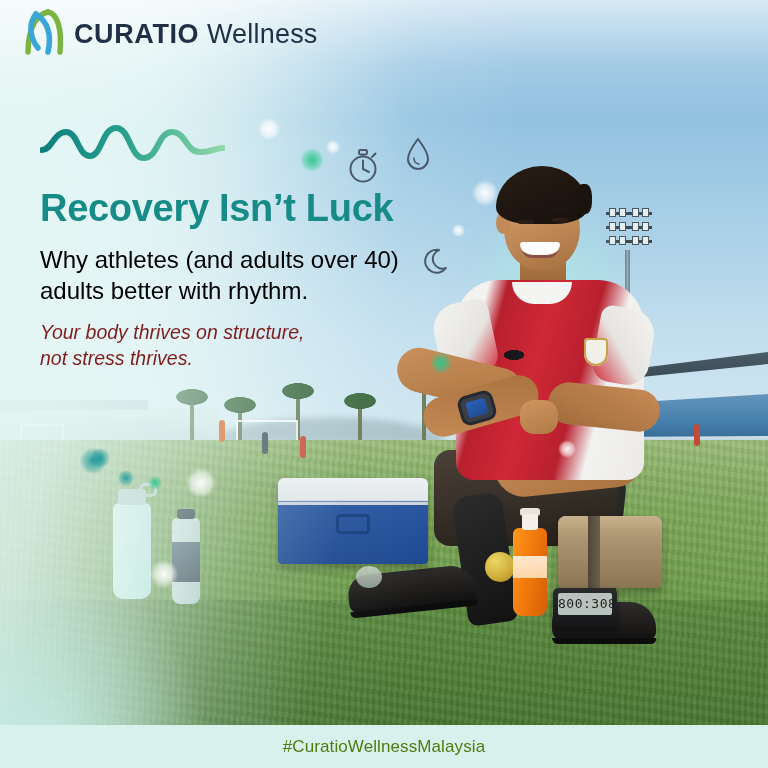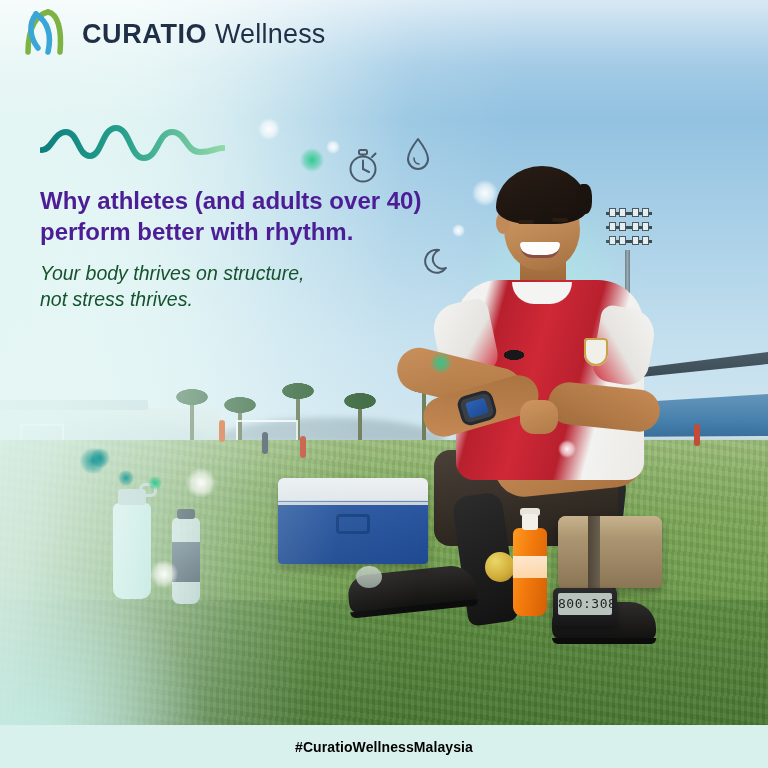--- a/index.html
+++ b/index.html
@@ -357,21 +357,21 @@
 
   
   .bokeh { position:absolute; border-radius:50%; }
   .bokeh.white { background: radial-gradient(circle, rgba(255,255,255,.95) 0%, rgba(255,255,255,.55) 45%, rgba(255,255,255,0) 72%); }
   .bokeh.green { background: radial-gradient(circle, rgba(45,200,140,.95) 0%, rgba(45,200,140,.45) 45%, rgba(45,200,140,0) 72%); }
   .bokeh.teal  { background: radial-gradient(circle, rgba(20,150,150,.85) 0%, rgba(20,150,150,.35) 50%, rgba(20,150,150,0) 74%); }
 
   
   .brand {
     position: absolute; left: 18px; top: 8px;
-    display: flex; align-items: center; gap: 12px;
+    display: flex; align-items: center; gap: 4px;
     z-index: 40;
   }
   .brand-text {
     font-size: 27px; letter-spacing: .2px; white-space: nowrap;
     color: #1f2f45; font-weight: 400;
   }
   .brand-text b { font-weight: 700; letter-spacing: .6px; }
 
   
   .copy { position: absolute; left: 40px; top: 122px; width: 430px; z-index: 40; }
@@ -379,43 +379,43 @@
   .wave { display:block; margin-bottom: 16px; }
 
   h1.headline {
     font-size: 38px; line-height: 1.18; font-weight: 700;
     color: #168b88; letter-spacing: -.3px;
     margin-bottom: 14px;
   }
   h1.headline .l2 { display: block; }
 
   p.subhead {
-    font-size: 24px; line-height: 1.28; font-weight: 700;
-    color: #4c1d95; margin-bottom: 14px;
+    font-size: 24px; line-height: 1.28; font-weight: 400;
+    color: #000000; margin-bottom: 14px;
   }
   p.subhead .l2 { display: block; }
 
   p.tagline {
     font-size: 19.5px; line-height: 1.3; font-style: italic; font-weight: 400;
-    color: #14532d;
+    color: #7f1d1d;
   }
   p.tagline .l2 { display: block; }
 
   
   .decor { position: absolute; z-index: 35; color: #4a5a6b; }
 
   
   .footer {
     position: absolute; left: 0; bottom: 0; width: 768px; height: 43px;
     background: #d9f1ec;
     display: flex; align-items: center; justify-content: center;
     z-index: 50;
   }
   .footer span {
-    font-size: 14px; font-weight: 700; color: #000000; letter-spacing: .1px;
+    font-size: 17px; font-weight: 400; color: #4d7c0f; letter-spacing: .1px;
   }
 </style>
 </head>
 <body>
 
 <div class="poster">
 
   <div class="scene">
 
     <div class="sky"></div>
@@ -605,25 +605,26 @@
             <stop offset="100%" stop-color="#8fd9a8"></stop>
           </linearGradient>
         </defs>
         <path d="M2 28 C 12 28, 14 10, 26 10 C 38 10, 38 34, 50 34 C 62 34, 62 6, 76 6
                  C 90 6, 90 36, 104 36 C 118 36, 118 10, 132 10 C 146 10, 146 30, 160 30
                  C 172 30, 176 26, 183 26" stroke="url(#wg)" stroke-width="6" fill="none" stroke-linecap="round"></path>
       </svg>
     </span>
 
     <h1 class="headline">
+      <span>Recovery Isn’t Luck</span>
     </h1>
 
     <p class="subhead">
       <span>Why athletes (and adults over 40)</span>
-      <span class="l2">perform better with rhythm.</span>
+      <span class="l2">adults better with rhythm.</span>
     </p>
 
     <p class="tagline">
       <span>Your body thrives on structure,</span>
       <span class="l2">not stress thrives.</span>
     </p>
   </div>
 
   <span class="decor" style="left:345px; top:145px;">
     <svg width="36" height="40" viewBox="0 0 36 40" aria-hidden="true">

